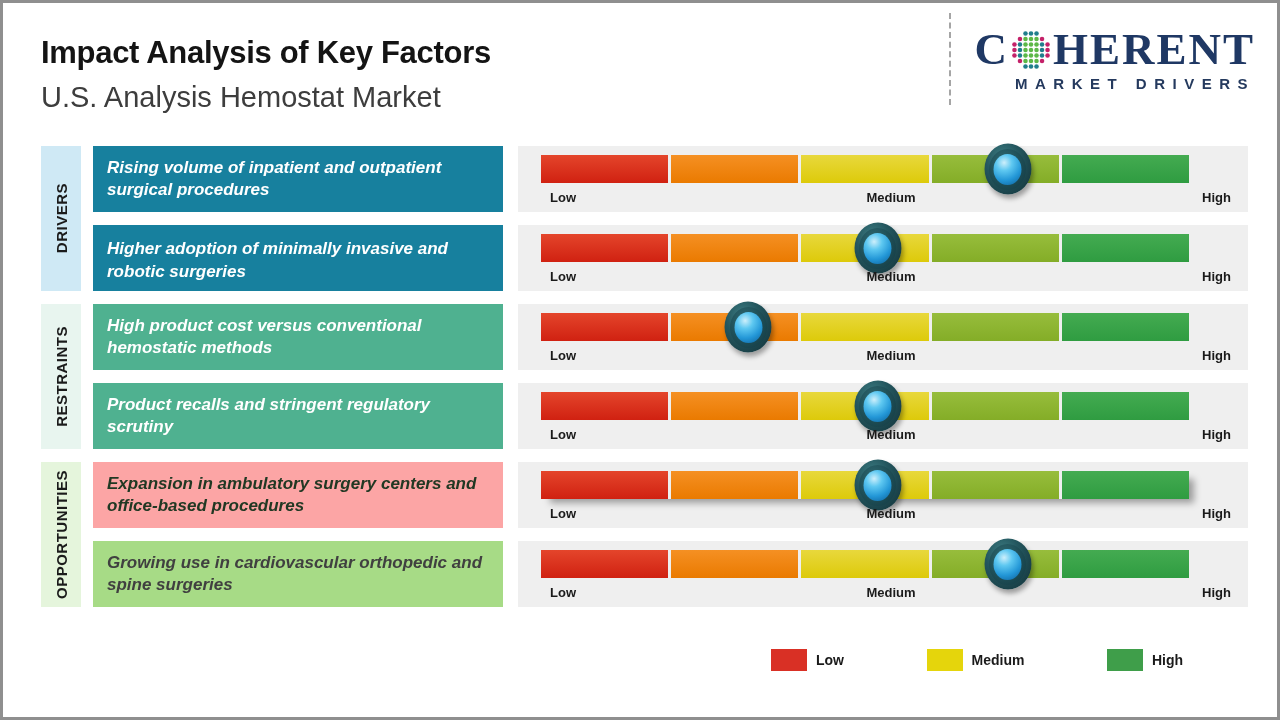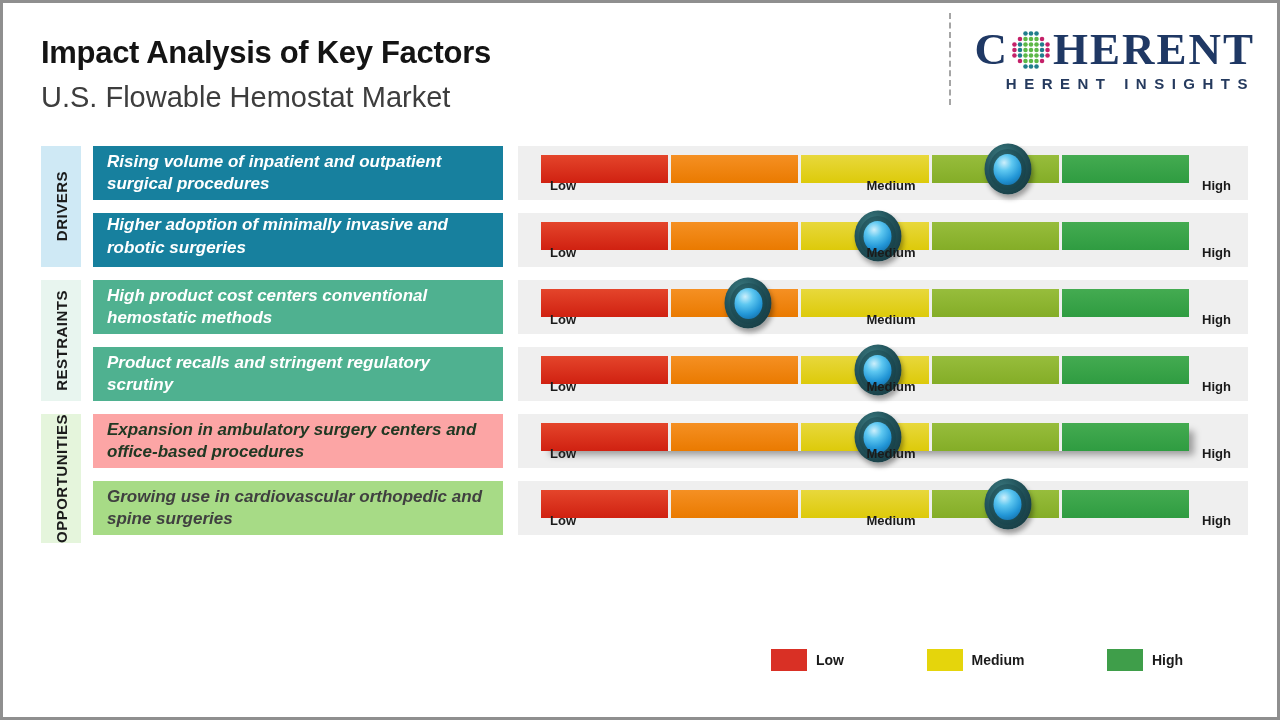--- a/index.html
+++ b/index.html
@@ -24,21 +24,21 @@
   .logo-tagline { font-family:"Liberation Sans", sans-serif; font-size:15px; font-weight:700;
                   color:#253a5e; letter-spacing:7.5px; margin-top:3px; white-space:nowrap; }
 
   
   .content { position:absolute; top:143px; left:38px; display:flex; flex-direction:column; gap:13px; }
   .group { display:flex; gap:12px; }
   .group-strip { width:40px; display:flex; align-items:center; justify-content:center; }
   .group-label { writing-mode:vertical-rl; transform:rotate(180deg); font-size:15px;
                  font-weight:700; color:#1b1b1b; letter-spacing:0.5px; }
   .group-rows { display:flex; flex-direction:column; gap:13px; }
-  .row { display:flex; gap:15px; height:54px; }
+  .row { display:flex; gap:15px; height:66px; }
   .factor-box { width:410px; padding:8px 14px; display:flex; align-items:center;
                 font-style:italic; font-weight:700; font-size:17px; line-height:1.32; }
   .scale-panel { position:relative; width:730px; background:#efefef; }
   .bar { position:absolute; left:23px; top:9px; width:648px; height:28px; display:flex; gap:3px; }
   .bar.shadowed { box-shadow:7px 6px 7px -2px rgba(0,0,0,0.35); }
   .seg { flex:1; }
   .scale-labels { position:absolute; left:23px; width:690px; bottom:7px; height:17px;
                   font-size:13px; font-weight:700; color:#1a1a1a; }
   .scale-labels .lab { position:absolute; bottom:0; white-space:nowrap; }
   .lab-low { left:9px; }
@@ -68,21 +68,21 @@
   .source { position:absolute; left:38px; bottom:9px; font-size:13.5px; color:#111; }
   .source b { font-weight:700; }
 </style>
 </head>
 <body>
 
 <div class="slide">
 
   <div class="header">
     <div class="title">Impact Analysis of Key Factors</div>
-    <div class="subtitle">U.S. Flowable Hemostat Market</div>
+    <div class="subtitle">U.S. Analysis Hemostat Market</div>
   </div>
 
   <div class="logo-divider"></div>
 
   <div class="logo">
     <div class="logo-word">
       <span>C</span>
       <svg class="logo-globe" viewBox="0 0 48 48" id="globe-svg">
           <circle cx="17.7" cy="5.100000000000001" r="2.6" fill="#207e8c"></circle>
           <circle cx="24" cy="5.100000000000001" r="2.6" fill="#207e8c"></circle>
@@ -117,21 +117,21 @@
           <circle cx="17.7" cy="36.6" r="2.6" fill="#5cb847"></circle>
           <circle cx="24" cy="36.6" r="2.6" fill="#5cb847"></circle>
           <circle cx="30.3" cy="36.6" r="2.6" fill="#5cb847"></circle>
           <circle cx="36.6" cy="36.6" r="2.6" fill="#c42169"></circle>
           <circle cx="17.7" cy="42.9" r="2.6" fill="#207e8c"></circle>
           <circle cx="24" cy="42.9" r="2.6" fill="#207e8c"></circle>
           <circle cx="30.3" cy="42.9" r="2.6" fill="#207e8c"></circle>
         </svg>
       <span>HERENT</span>
     </div>
-    <div class="logo-tagline">HERENT INSIGHTS</div>
+    <div class="logo-tagline">MARKET DRIVERS</div>
   </div>
 
   <div class="content">
   <div class="group">
     <div class="group-strip" style="background: rgb(207, 233, 245);">
       <span class="group-label">DRIVERS</span>
     </div>
     <div class="group-rows">
   <div class="row">
     <div class="factor-box" style="background: rgb(23, 128, 158); color: rgb(255, 255, 255);">
@@ -177,21 +177,21 @@
 </div>
   </div>
 
   <div class="group">
     <div class="group-strip" style="background: rgb(232, 245, 239);">
       <span class="group-label">RESTRAINTS</span>
     </div>
     <div class="group-rows">
   <div class="row">
     <div class="factor-box" style="background: rgb(79, 177, 144); color: rgb(255, 255, 255);">
-      <span class="factor-text">High product cost centers conventional hemostatic methods</span>
+      <span class="factor-text">High product cost versus conventional hemostatic methods</span>
     </div>
     <div class="scale-panel">
       <div class="bar">
                 <div class="seg" style="background: linear-gradient(rgb(228, 69, 43), rgb(208, 33, 17));"></div>
                 <div class="seg" style="background: linear-gradient(rgb(245, 144, 35), rgb(234, 122, 0));"></div>
                 <div class="seg" style="background: linear-gradient(rgb(232, 216, 60), rgb(221, 202, 10));"></div>
                 <div class="seg" style="background: linear-gradient(rgb(151, 189, 60), rgb(132, 173, 39));"></div>
                 <div class="seg" style="background: linear-gradient(rgb(68, 171, 81), rgb(47, 156, 65));"></div>
               </div>
       <div class="marker" style="left: 230.36px;"></div>

